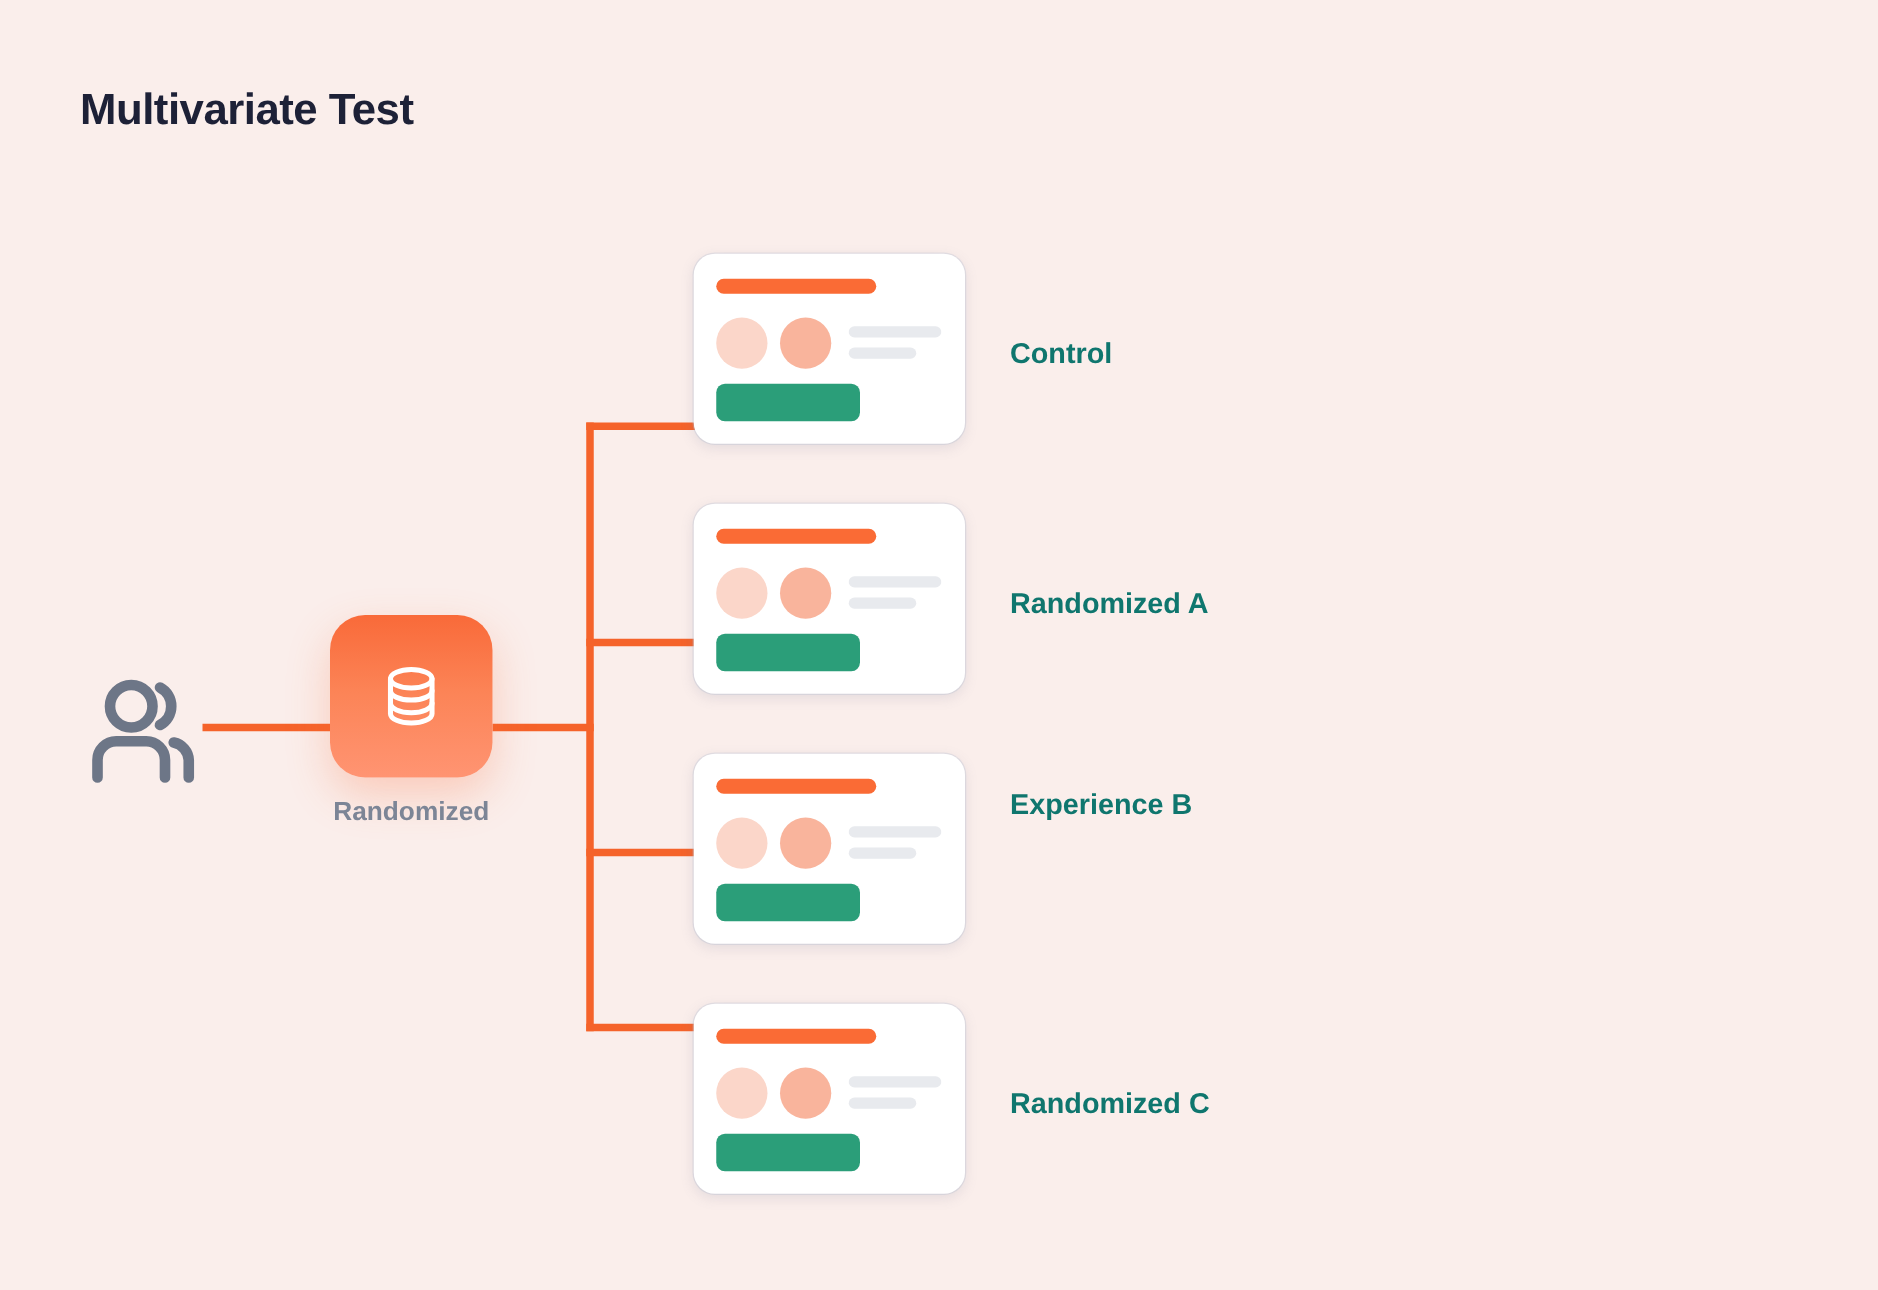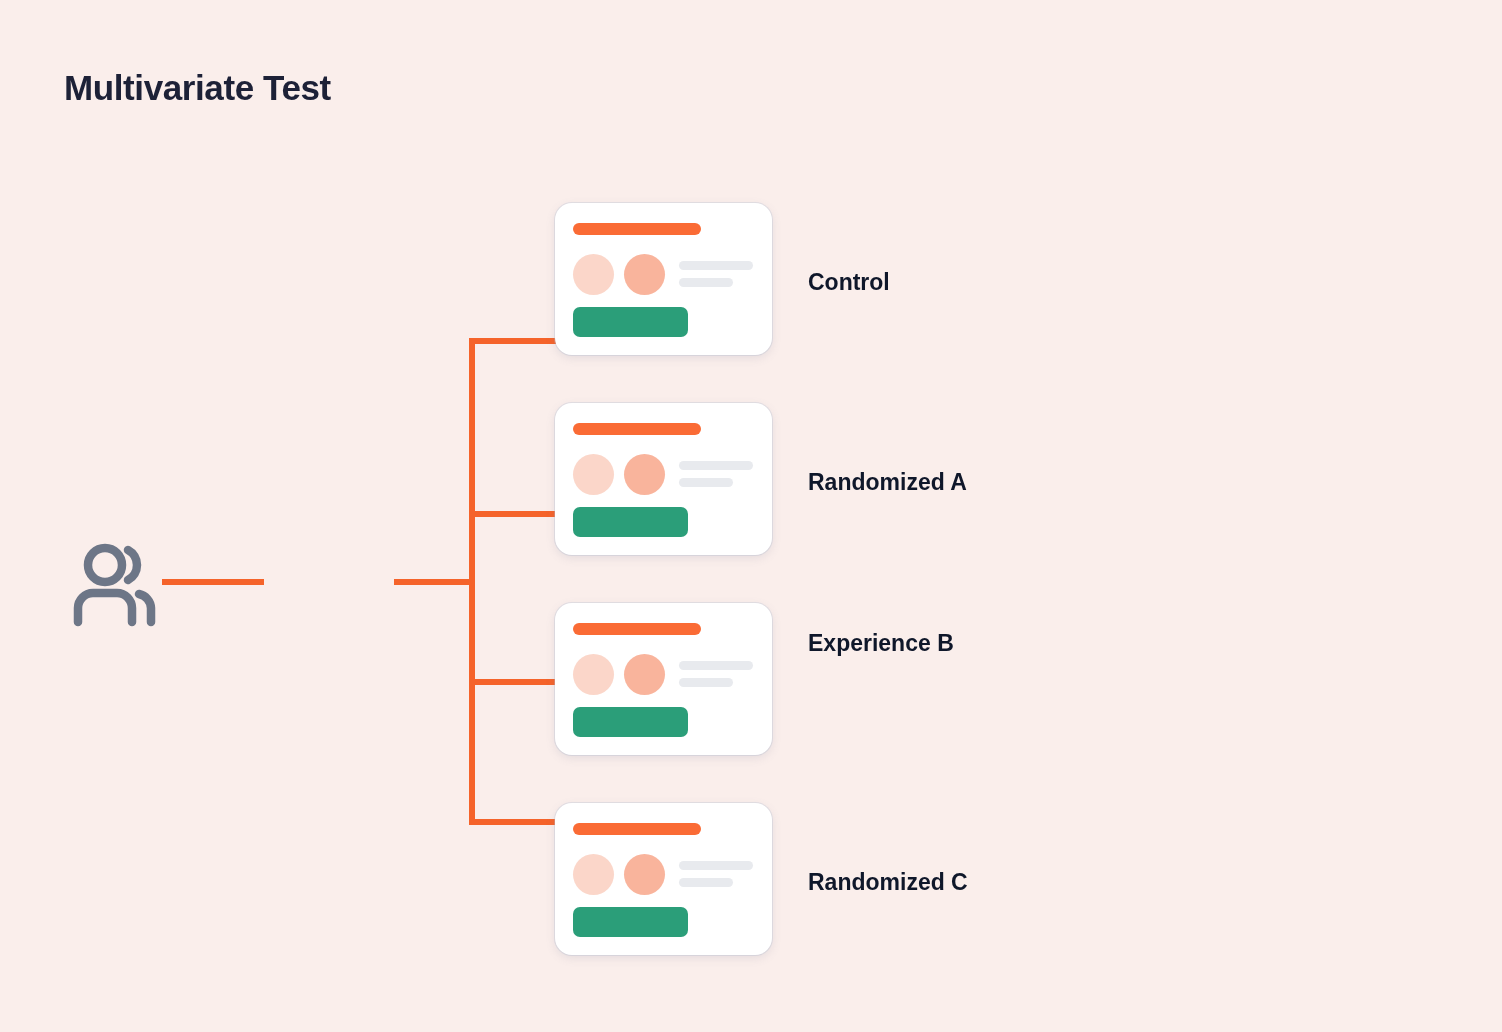--- a/index.html
+++ b/index.html
@@ -131,21 +131,21 @@
     border-radius: 7px;
     background: #2b9e79;
   }
 
   
   .variant-label {
     position: absolute;
     left: 808px;
     font-size: 23px;
     font-weight: bold;
-    color: #0f172a;
+    color: #0f766e;
     white-space: nowrap;
   }
 </style>
 </head>
 <body>
 
 <div id="stage">
 
   <div class="page-title">Multivariate Test</div>
 
@@ -171,20 +171,31 @@
       <circle cx="35" cy="29" r="17"></circle>
 
       <path d="M8 86 V72 a15 15 0 0 1 15 -15 h24 a15 15 0 0 1 15 15 V86"></path>
 
       <path d="M58 14 a17 17 0 0 1 0 30"></path>
 
       <path d="M69 58 a15 15 0 0 1 12 14 V86"></path>
     </svg>
   </div>
 
+  <div class="randomizer">
+    <div class="randomizer-box">
+      <svg viewBox="0 0 64 64" width="56" height="56" fill="none" stroke="#ffffff" stroke-width="4.6" stroke-linecap="round" stroke-linejoin="round">
+        <ellipse cx="32" cy="16" rx="19" ry="8.5"></ellipse>
+        <path d="M13 16 V48 c0 4.7 8.5 8.5 19 8.5 s19 -3.8 19 -8.5 V16"></path>
+        <path d="M13 27 c0 4.7 8.5 8.5 19 8.5 s19 -3.8 19 -8.5"></path>
+        <path d="M13 38.5 c0 4.7 8.5 8.5 19 8.5 s19 -3.8 19 -8.5"></path>
+      </svg>
+    </div>
+    <div class="randomizer-label">Randomized</div>
+  </div>
 
   <div class="card" style="top:203px">
     <div class="card-bar"></div>
     <div class="card-avatar a"></div>
     <div class="card-avatar b"></div>
     <div class="card-line l1"></div>
     <div class="card-line l2"></div>
     <div class="card-cta"></div>
   </div>
   <div class="variant-label" style="top:269px">Control</div>

